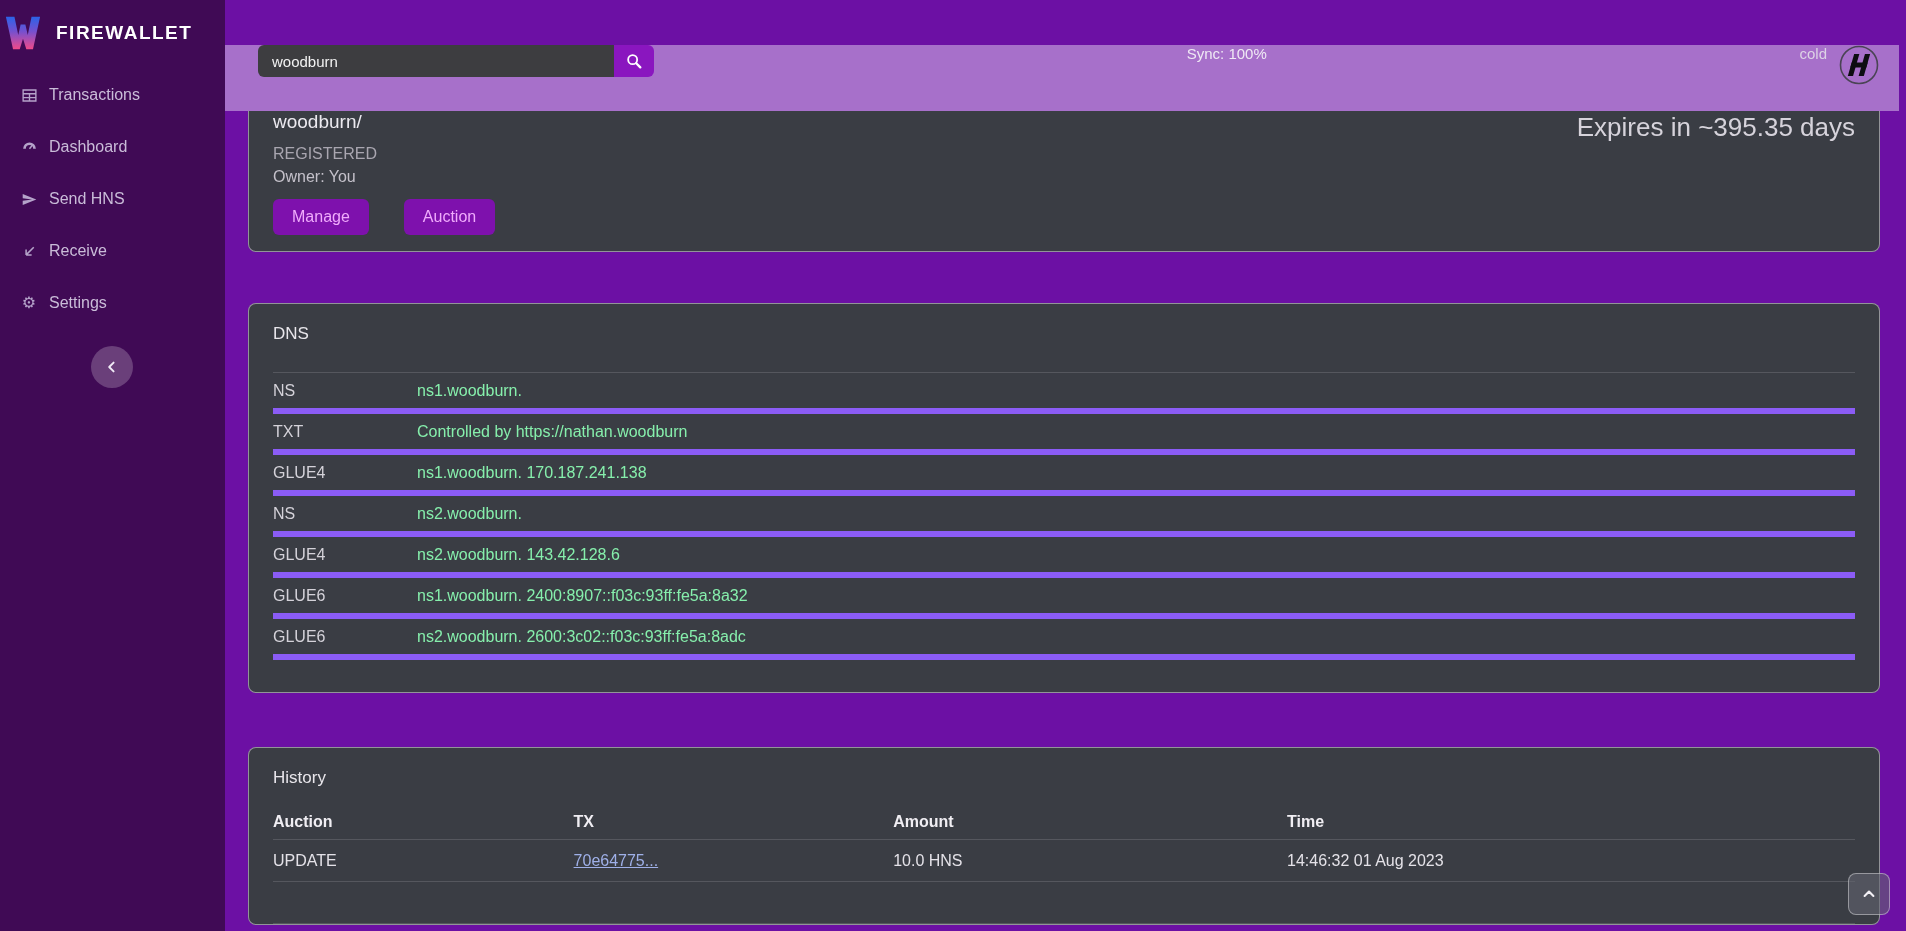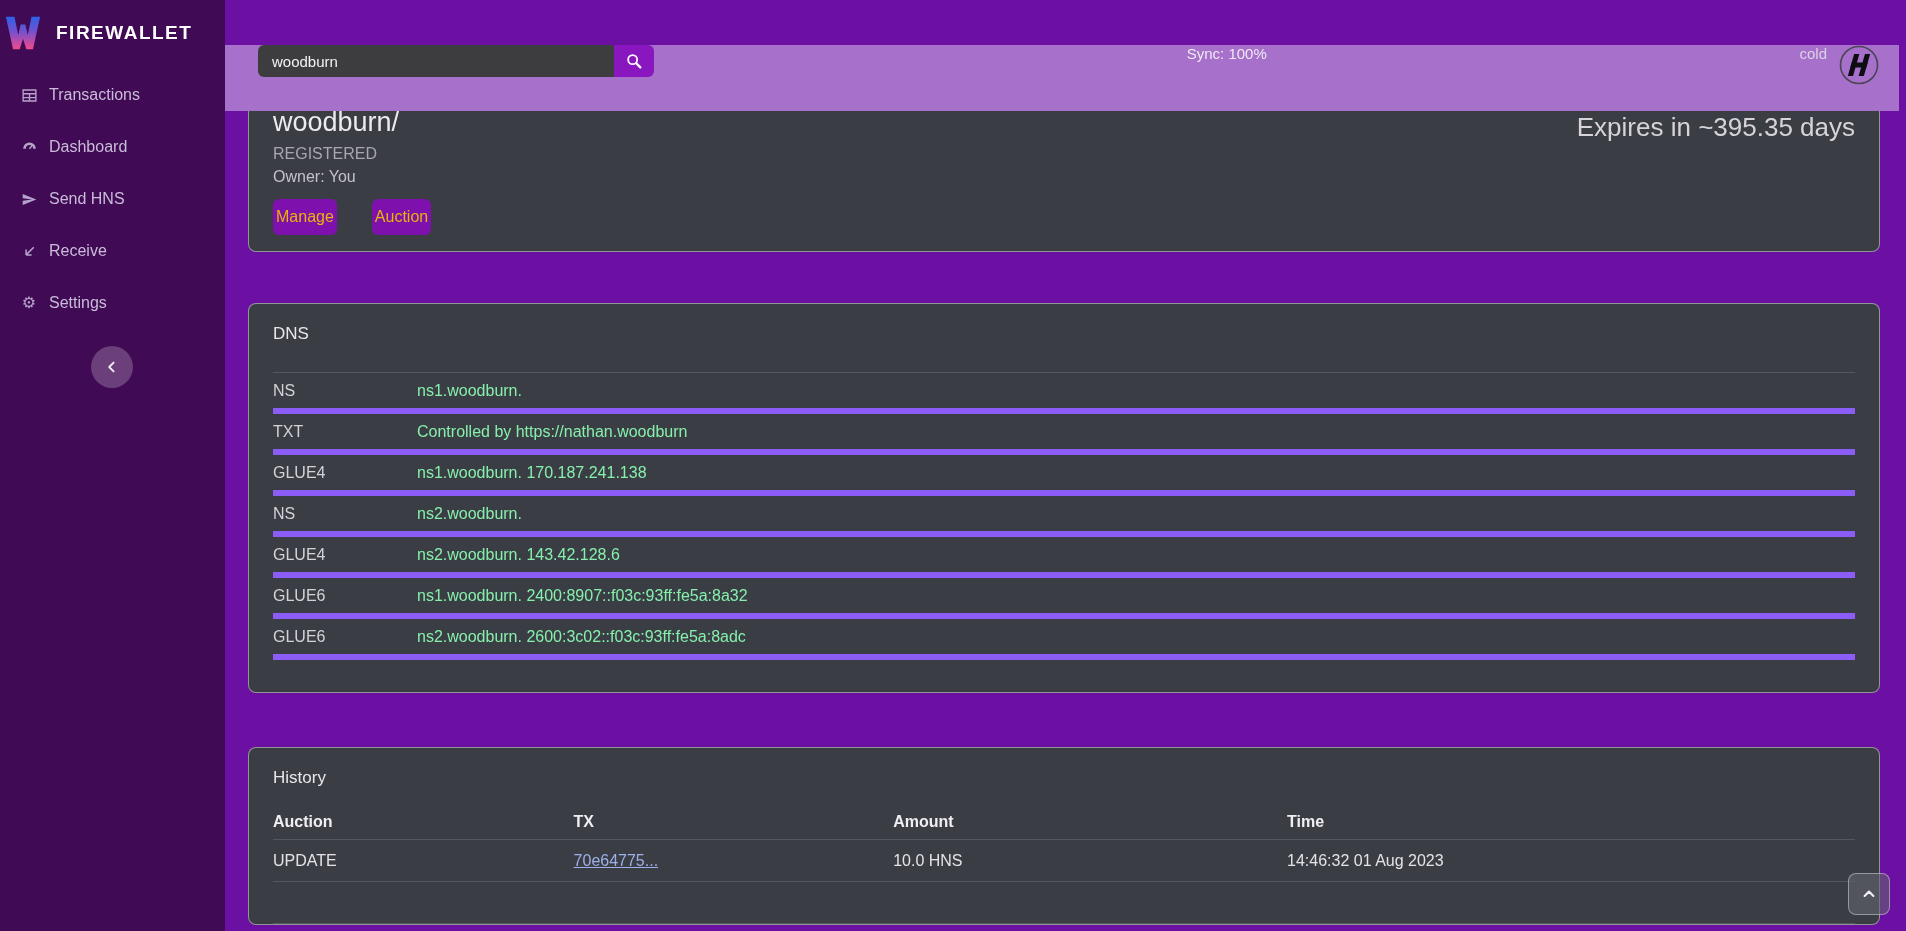--- a/index.html
+++ b/index.html
@@ -68,28 +68,28 @@
   .main {
     position:absolute; left:225px; top:66px; width:1681px;
     padding:22px 26px 0 23px;
   }
   .card {
     background:#3a3d44; border:1px solid rgba(255,255,255,0.45);
     border-radius:8px; padding:16px 24px;
   }
   
   .domain-card { display:flex; justify-content:space-between; margin-bottom:51px; min-height:158px; }
-  .domain-title { font-size:27px; font-weight:normal; color:#eceaf0; line-height:34px; }
+  .domain-title { font-size:19px; font-weight:normal; color:#eceaf0; line-height:34px; }
   .domain-status { font-size:16px; color:#a9a6b0; line-height:23px; margin-top:3px; }
   .domain-owner { font-size:16px; color:#c4c1ca; line-height:23px; }
   .btn-row { margin-top:11px; display:flex; }
   .btn {
-    background:#7e11ad; color:#eab308; border:none; border-radius:6px;
+    background:#7e11ad; color:#f0abfc; border:none; border-radius:6px;
     font-size:16px; font-family:"Liberation Sans", sans-serif;
-    padding:0 3px; height:36px; cursor:pointer;
+    padding:0 19px; height:36px; cursor:pointer;
   }
   .btn + .btn { margin-left:35px; }
   .expires { font-size:26px; color:#d6d3db; padding-top:7px; }
 
   
   .dns-card { margin-bottom:54px; padding-bottom:32px; }
   .card-title { font-size:17px; font-weight:normal; color:#e8e6eb; line-height:28px; }
   .dns-table { margin-top:24px; border-top:1px solid #55575e; }
   .dns-row {
     display:flex; align-items:center; height:41px;

